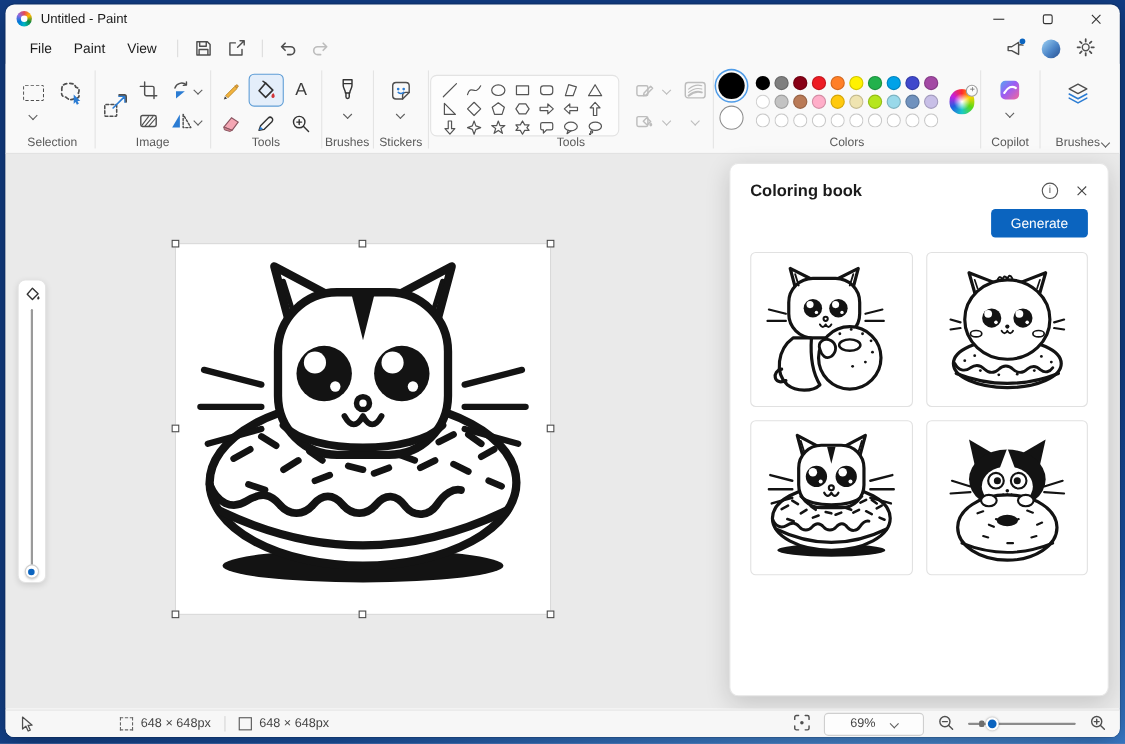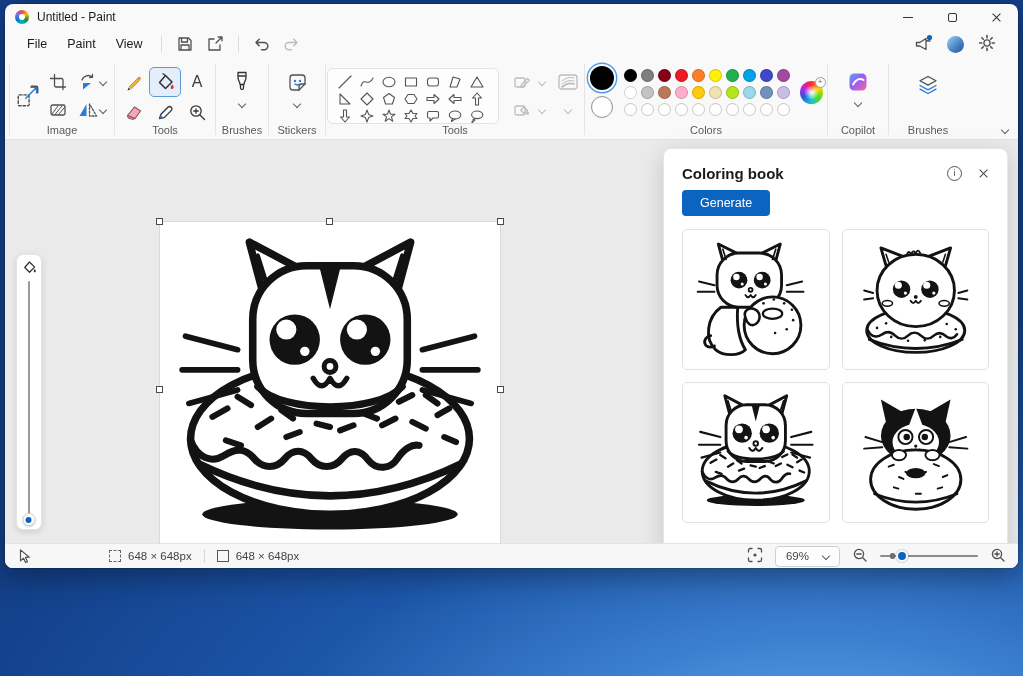--- a/index.html
+++ b/index.html
@@ -5,21 +5,21 @@
   * { margin:0; padding:0; box-sizing:border-box; }
   html,body { width:1023px; height:676px; overflow:hidden; }
   body {
     font-family:"Liberation Sans","DejaVu Sans",sans-serif;
     background:
       radial-gradient(90% 70% at 80% 115%, #6ab1ee 0%, #3c7fd0 30%, #1c55a8 60%, #123e86 100%),
       #123e86;
     position:relative; color:#1b1b1b;
   }
   .window{
-    position:absolute; left:5px; top:4px; width:1013px; height:564px;
+    position:absolute; left:5px; top:4px; width:1013px; height:666px;
     background:#f9f9f9; border-radius:8px; overflow:hidden;
     box-shadow:0 8px 30px rgba(0,0,0,.35), 0 0 0 1px rgba(0,0,0,.12);
   }
   
   .titlebar{ height:26px; display:flex; align-items:center; padding-left:10px; }
   .paint-ico{ width:14px; height:14px; border-radius:50%;
     background:conic-gradient(#e74856,#ffb900,#10893e,#00b7c3,#0078d7,#886ce4,#e74856); position:relative; }
   .paint-ico::after{ content:""; position:absolute; left:4px; top:4px; width:6px; height:6px; border-radius:50%; background:#fff; }
   .title-text{ font-size:12px; margin-left:8px; }
   .win-ctrls{ margin-left:auto; display:flex; height:100%; }
@@ -89,34 +89,34 @@
     border-radius:8px; box-shadow:0 6px 22px rgba(0,0,0,.16); padding:16px 18px; }
   .cp-head{ display:flex; align-items:center; }
   .cp-title{ font-size:15px; font-weight:700; }
   .cp-actions{ margin-left:auto; display:flex; align-items:center; gap:16px; }
   .info-ico{ width:15px; height:15px; border:1.3px solid #555; border-radius:50%; font-size:9.5px; line-height:12.5px; text-align:center; color:#555; }
   .x-ico{ width:11px; height:11px; position:relative; }
   .x-ico::before,.x-ico::after{ content:""; position:absolute; left:5px; top:0; width:1.2px; height:11px; background:#444; }
   .x-ico::before{ transform:rotate(45deg);} .x-ico::after{ transform:rotate(-45deg);}
   .prompt{ margin-top:13px; width:100%; height:59px; resize:none; border:1px solid #d6d6d6; border-bottom:2px solid #0b64bf;
     border-radius:5px; padding:9px 11px; font-family:inherit; font-size:12.5px; color:#1b1b1b; outline:none; background:#fff; }
-  .gen-row{ display:flex; justify-content:flex-start; margin-top:8px; }
+  .gen-row{ display:flex; justify-content:flex-end; margin-top:8px; }
   .gen-btn{ background:#0b64bf; color:#fff; border:none; border-radius:4px; font-size:12.5px; font-family:inherit; padding:6px 18px; }
   .results{ margin-top:13px; display:grid; grid-template-columns:1fr 1fr; gap:12px; }
   .thumb{ background:#fff; border:1px solid #e1e1e1; border-radius:5px; height:141px; padding:5px; }
   .thumb svg{ width:100%; height:100%; display:block; }
   
   .statusbar{ position:absolute; left:0; right:0; bottom:0; height:25px; background:#f7f7f7; border-top:1px solid #e3e3e3;
     display:flex; align-items:center; font-size:11.5px; color:#444; padding:0 12px; }
   .sb-sep{ width:1px; height:14px; background:#d6d6d6; margin:0 12px; }
   .sb-group{ display:flex; align-items:center; gap:7px; }
   .sb-dashed{ width:12px; height:12px; border:1.2px dashed #666; }
   .sb-solid{ width:12px; height:12px; border:1.3px solid #555; }
   .sb-right{ margin-left:auto; display:flex; align-items:center; gap:12px; }
-  .zoom-select{ display:flex; align-items:center; gap:14px; border:1px solid #cfcfcf; background:#fdfdfd; border-radius:4px; padding:2px 10px; height:21px; }
+  .zoom-select{ display:flex; align-items:center; gap:14px; border:1px solid #cfcfcf; background:#fdfdfd; border-radius:4px; padding:2px 23px; height:21px; }
   .hslider{ width:98px; height:2.4px; background:#8c8c8c; border-radius:2px; position:relative; }
   .hslider .tick{ position:absolute; left:10px; top:-2px; width:5px; height:6px; background:#6e6e6e; border-radius:2px; }
   .hslider .knob{ position:absolute; left:22px; top:50%; transform:translate(-50%,-50%); width:12px; height:12px; border-radius:50%; background:#0b64bf; border:2px solid #fff; box-shadow:0 0 2px rgba(0,0,0,.4); }
   svg .ln{ fill:none; stroke:#4f4f4f; stroke-width:1.3; stroke-linecap:round; stroke-linejoin:round; }
   svg .lnb{ fill:none; stroke:#2b7cd3; stroke-width:1.4; stroke-linecap:round; stroke-linejoin:round; }
   svg .dis{ stroke:#bdbdbd; }
 </style>
 </head>
 <body>
 
@@ -303,20 +303,35 @@
           <g class="ln" style="stroke-width:1.6">
             <path d="M9 1.6v2.2M9 14.2v2.2M1.6 9h2.2M14.2 9h2.2M3.8 3.8l1.5 1.5M12.7 12.7l1.5 1.5M14.2 3.8l-1.5 1.5M5.3 12.7l-1.5 1.5"></path>
           </g>
         </svg>
       </span>
     </div>
   </div>
 
   <div class="ribbon">
 
+    <div class="rgroup" style="width:88px">
+      <div class="sel-grid" style="margin-top:6px">
+        <span class="ico-btn">
+            <span class="dashed-rect"></span>
+          </span>
+        <span class="ico-btn">
+          <svg width="24" height="24" viewBox="0 0 20 20">
+            <path class="ln" style="stroke-dasharray:2.6 2" d="M3.5 8.5 Q3 3.5 8 3.2 Q13 2.5 14 6 Q17.8 7 16 10.5 Q18 14.5 13 14.8 Q9 16.5 6.5 13.5 Q2.5 13.5 3.5 8.5 Z"></path>
+            <path d="M12.5 11.5 l5 5 h-2.1 l1 2.1 -1.5 .7 -1 -2.1 -1.4 1.5 Z" fill="#2b7cd3"></path>
+          </svg>
+        </span>
+      </div>
+      <span class="chev" style="align-self:flex-start;margin:4px 0 0 12px"></span>
+      <span class="rgroup-label">Selection</span>
+    </div>
     <div class="rg-sep"></div>
 
     <div class="rgroup" style="width:104px">
       <div class="img-grid" style="margin-top:4px">
         <span class="ico-btn">
           <svg width="18" height="18" viewBox="0 0 18 18">
               <path class="ln" d="M5.5 1.5v11a1.5 1.5 0 0 0 1.5 1.5h9.5 M1.5 5.5h11a1.5 1.5 0 0 1 1.5 1.5v9.5"></path>
             </svg>
         </span>
         <span class="ico-btn" style="width:34px">

